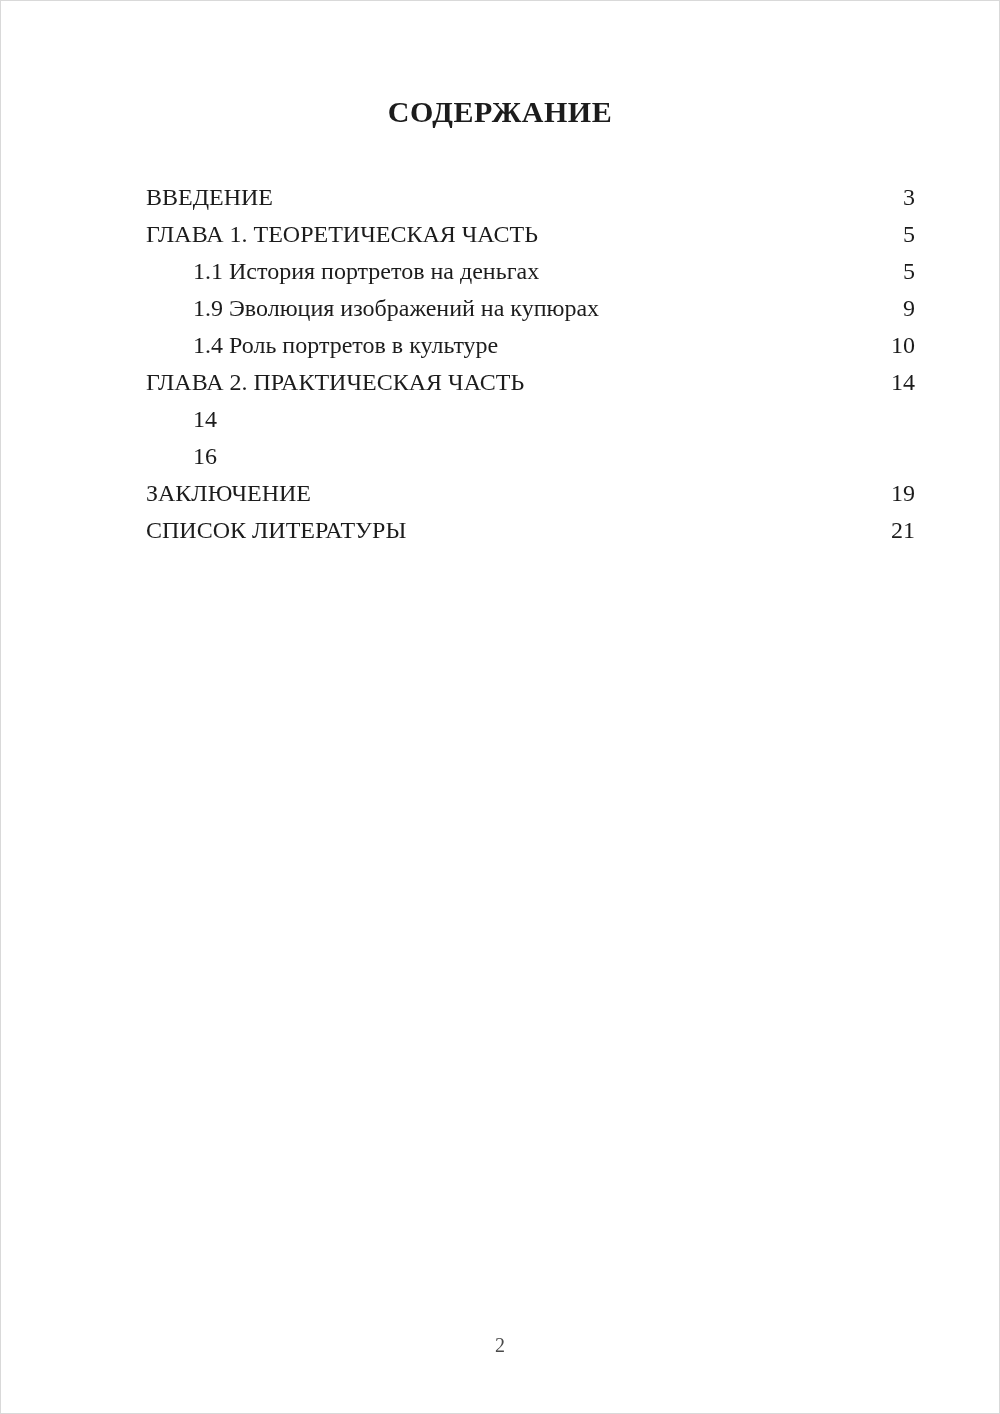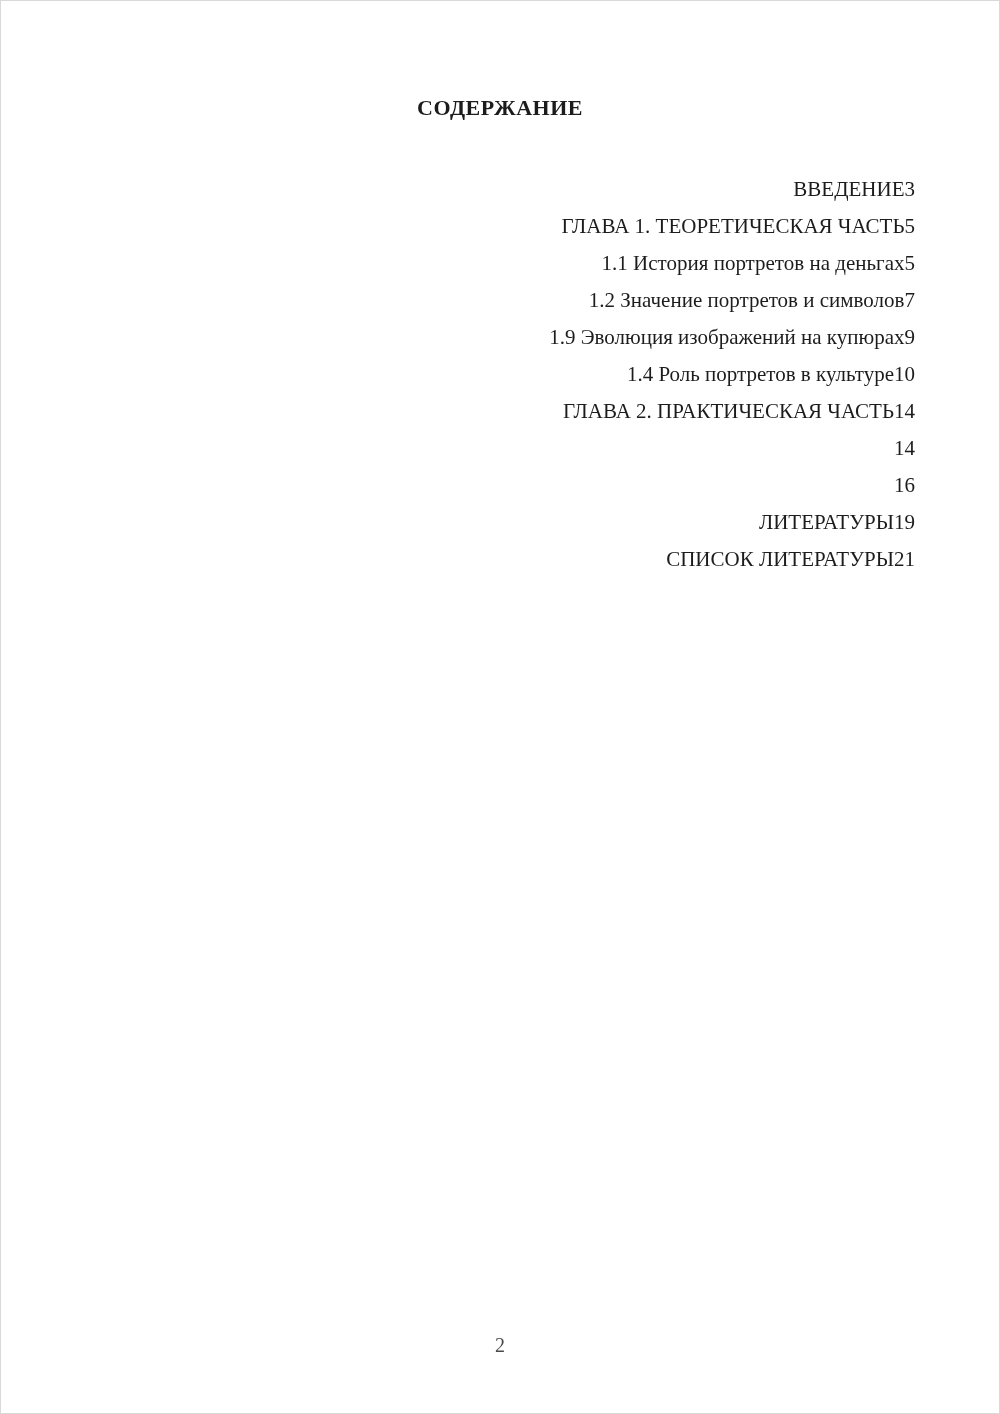--- a/index.html
+++ b/index.html
@@ -19,34 +19,34 @@
     height: 1414px;
     box-sizing: border-box;
     border: 1px solid #d9d9d9;
     background: #ffffff;
     overflow: hidden;
   }
   .doc-title {
     margin-top: 94px;
     text-align: center;
     font-weight: bold;
-    font-size: 22px;
+    font-size: 30px;
     letter-spacing: 0.5px;
     color: #1c1c1c;
   }
   .toc {
     margin-top: 50px;
     padding-left: 145px;
     padding-right: 84px;
   }
   .toc-row {
     display: flex;
-    justify-content: flex-end;
+    justify-content: space-between;
     align-items: baseline;
-    font-size: 21px;
+    font-size: 24px;
     line-height: 37px;
     white-space: nowrap;
   }
   .toc-row.indent {
     padding-left: 47px;
   }
   .toc-label {
     color: #1c1c1c;
   }
   .toc-page {
@@ -78,24 +78,20 @@
   <div class="toc-row">
     <span class="toc-label">ГЛАВА 1. ТЕОРЕТИЧЕСКАЯ ЧАСТЬ</span>
     <span class="toc-page">5</span>
   </div>
 
   <div class="toc-row indent">
     <span class="toc-label">1.1 История портретов на деньгах</span>
     <span class="toc-page">5</span>
   </div>
 
-  <div class="toc-row indent">
-    <span class="toc-label">1.2 Значение портретов и символов</span>
-    <span class="toc-page">7</span>
-  </div>
 
   <div class="toc-row indent">
     <span class="toc-label">1.9 Эволюция изображений на купюрах</span>
     <span class="toc-page">9</span>
   </div>
 
   <div class="toc-row indent">
     <span class="toc-label">1.4 Роль портретов в культуре</span>
     <span class="toc-page">10</span>
   </div>
@@ -107,21 +103,21 @@
 
   <div class="toc-row indent">
     <span class="toc-page">14</span>
   </div>
 
   <div class="toc-row indent">
     <span class="toc-page">16</span>
   </div>
 
   <div class="toc-row">
-    <span class="toc-label">ЛИТЕРАТУРЫ</span>
+    <span class="toc-label">ЗАКЛЮЧЕНИЕ</span>
     <span class="toc-page">19</span>
   </div>
 
   <div class="toc-row">
     <span class="toc-label">СПИСОК ЛИТЕРАТУРЫ</span>
     <span class="toc-page">21</span>
   </div>
 </div>
 
   <div class="footer-page-number">2</div>

